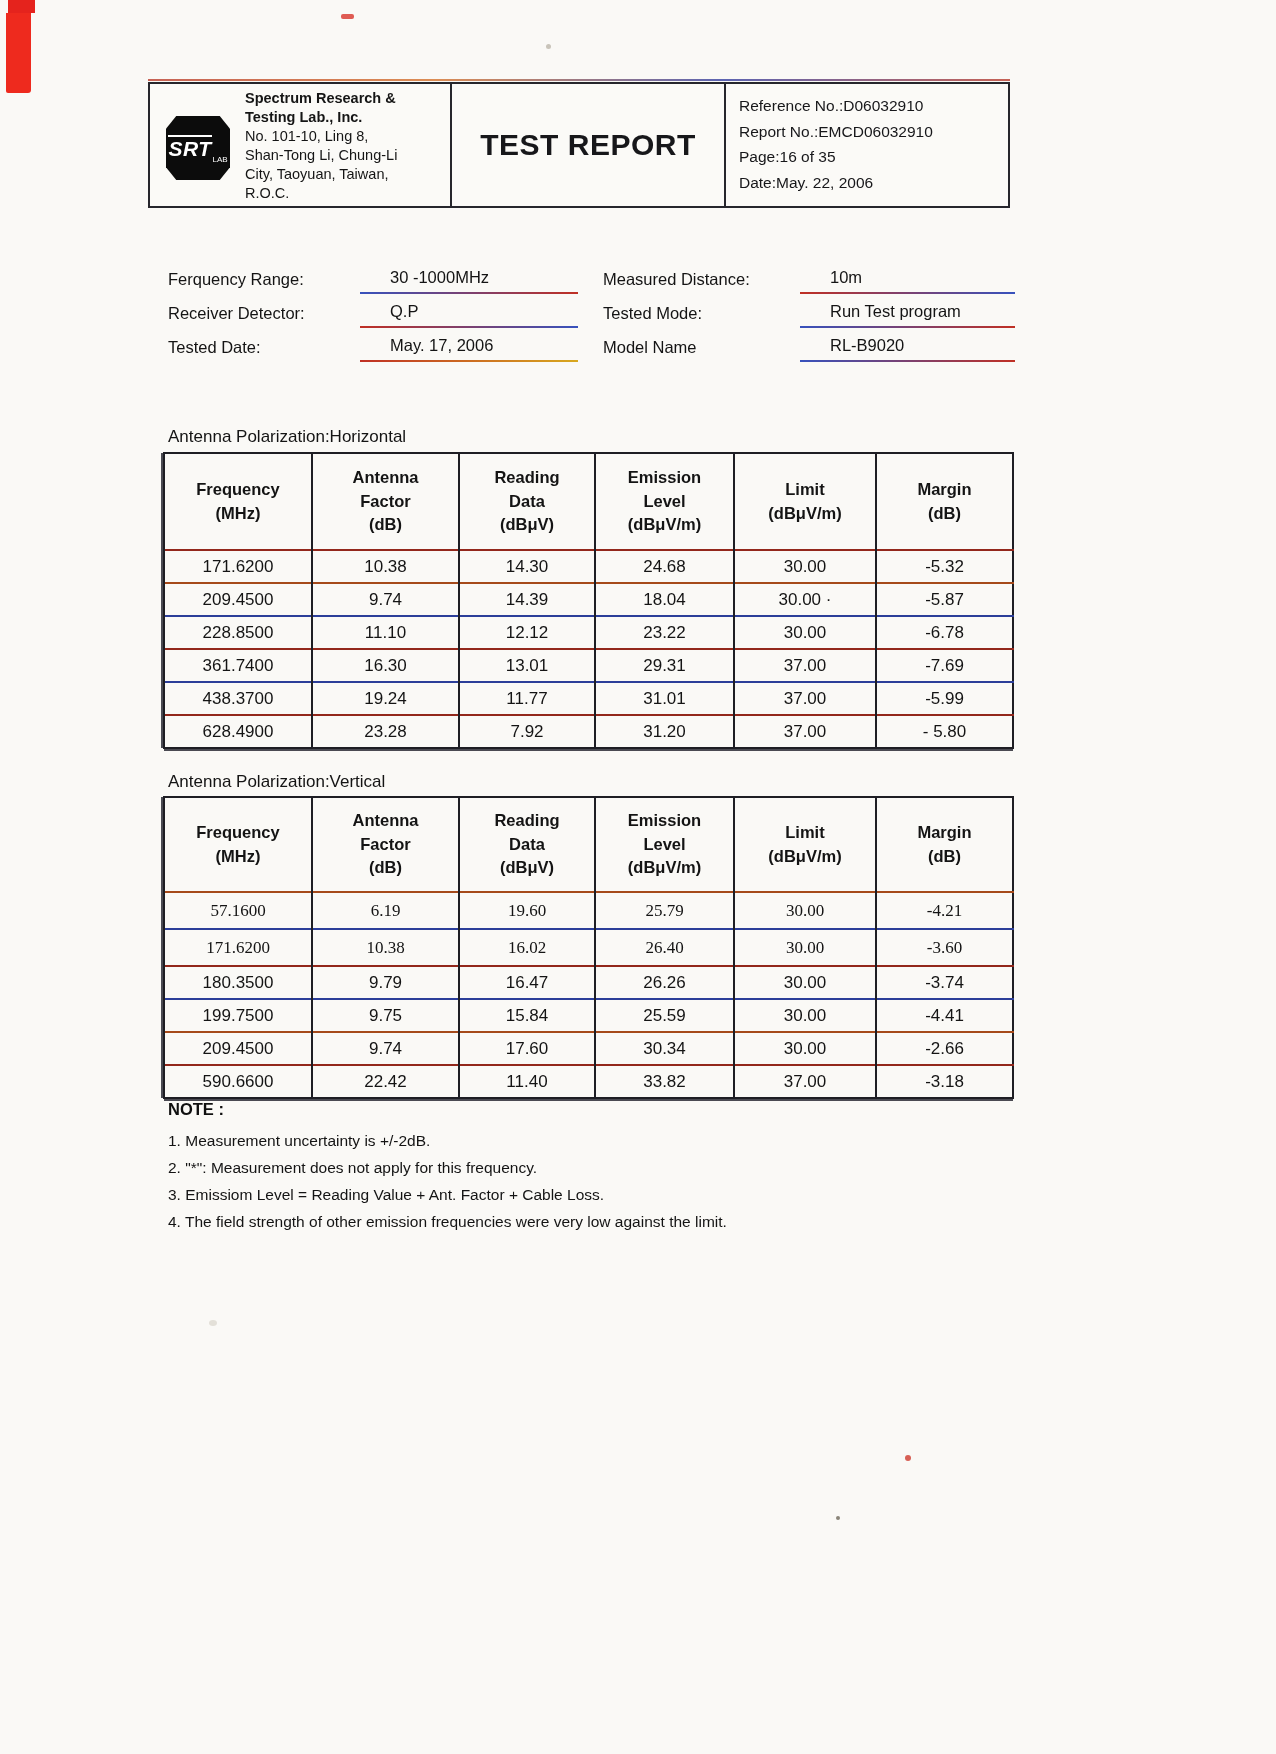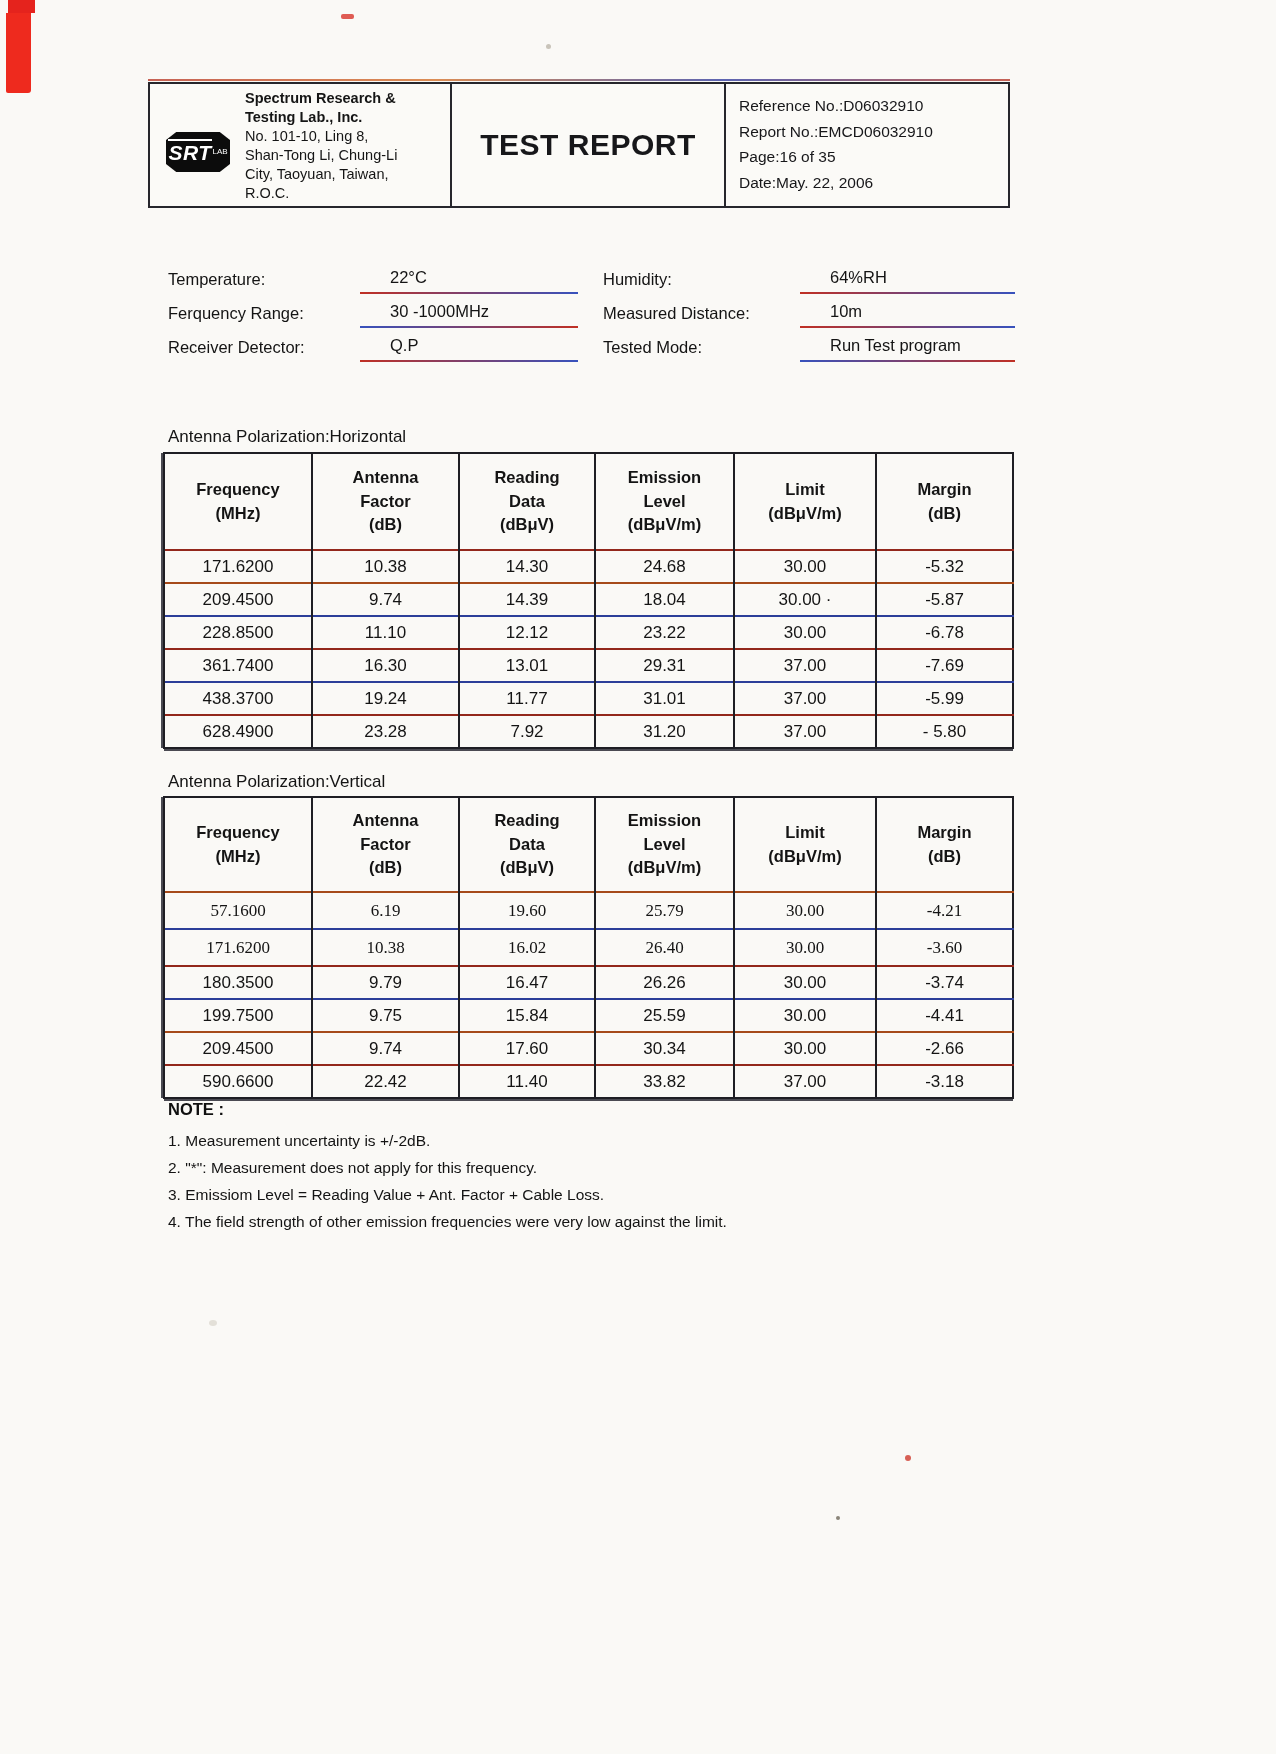--- a/index.html
+++ b/index.html
@@ -33,24 +33,24 @@
     content:""; position:absolute; left:-2px; right:-2px; top:-5px; height:2px;
     background:linear-gradient(90deg,#b5301f,#d2691e,#27339b,#b5301f); opacity:.75;
   }
   .hcell { position:relative; }
   .hcell.left   { width:300px; }
   .hcell.center { width:272px; border-left:2px solid #26262c; border-right:2px solid #26262c;
                   display:flex; align-items:center; justify-content:center; }
   .hcell.right  { flex:1; padding:9px 17px 0 13px; }
 
   .logo {
-    position:absolute; left:16px; top:32px; width:64px; height:40px;
+    position:absolute; left:16px; top:32px; width:64px; height:64px;
     background:#0c0c0c; color:#fff;
     clip-path:polygon(16% 0,84% 0,100% 20%,100% 80%,84% 100%,16% 100%,0 80%,0 20%);
-    display:flex; align-items:center; justify-content:center;margin-top:16px;
+    display:flex; align-items:center; justify-content:center;
   }
   .logo-main { font-weight:bold; font-style:italic; font-size:21px; letter-spacing:.5px; border-top:2px solid #fff; }
   .logo-sub  { font-size:8px; align-self:flex-end; margin:0 0 16px 1px; }
   .company { position:absolute; left:95px; top:5px; font-size:14.5px; line-height:19px; color:#151515; }
   .company .bold { font-weight:bold; }
 
   .title { font-size:30px; font-weight:bold; letter-spacing:.5px; color:#17171a; }
   .meta-line { font-size:15.5px; line-height:25.5px; color:#17171a; }
 
   
@@ -145,39 +145,39 @@
     <div class="hcell right">
       <div class="meta-line">Reference No.:D06032910</div>
       <div class="meta-line">Report No.:EMCD06032910</div>
       <div class="meta-line">Page:16 of 35</div>
       <div class="meta-line">Date:May. 22, 2006</div>
     </div>
   </div>
 
   <div class="info">
     <div class="info-row">
-      <div class="ilabel wl">Temperature:</div>
-      <div class="ivalue vl u-a">22°C</div>
-      <div class="igap"></div>
-      <div class="ilabel wr">Humidity:</div>
-      <div class="ivalue vr u-a">64%RH</div>
-    </div>
-    <div class="info-row">
       <div class="ilabel wl">Ferquency Range:</div>
       <div class="ivalue vl u-b">30 -1000MHz</div>
       <div class="igap"></div>
       <div class="ilabel wr">Measured Distance:</div>
       <div class="ivalue vr u-a">10m</div>
     </div>
     <div class="info-row">
       <div class="ilabel wl">Receiver Detector:</div>
       <div class="ivalue vl u-a">Q.P</div>
       <div class="igap"></div>
       <div class="ilabel wr">Tested Mode:</div>
       <div class="ivalue vr u-b">Run Test program</div>
+    </div>
+    <div class="info-row">
+      <div class="ilabel wl">Tested Date:</div>
+      <div class="ivalue vl u-c">May. 17, 2006</div>
+      <div class="igap"></div>
+      <div class="ilabel wr">Model Name</div>
+      <div class="ivalue vr u-b">RL-B9020</div>
     </div>
   </div>
 
   <div class="caption cap1">Antenna Polarization:Horizontal</div>
   <table class="data-table t1" data-table="tables.0">
     <colgroup>
         <col class="c1">
         <col class="c2">
         <col class="c3">
         <col class="c4">

